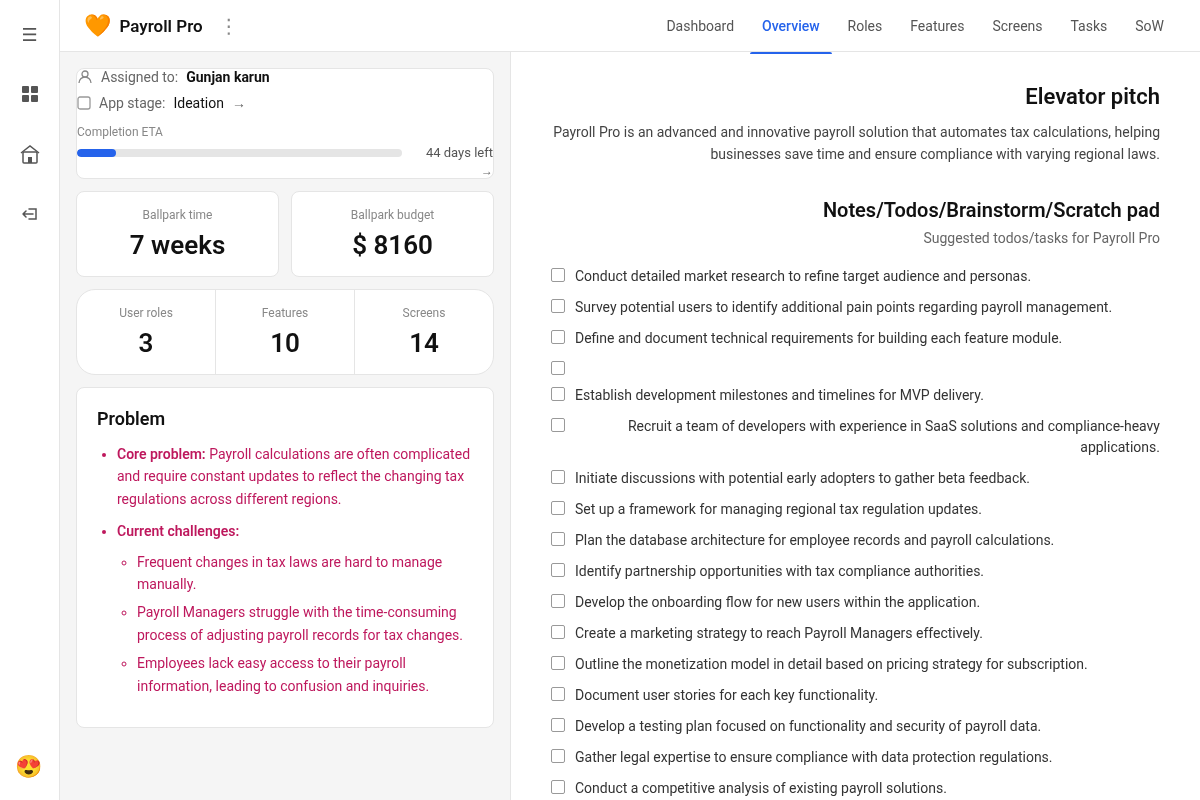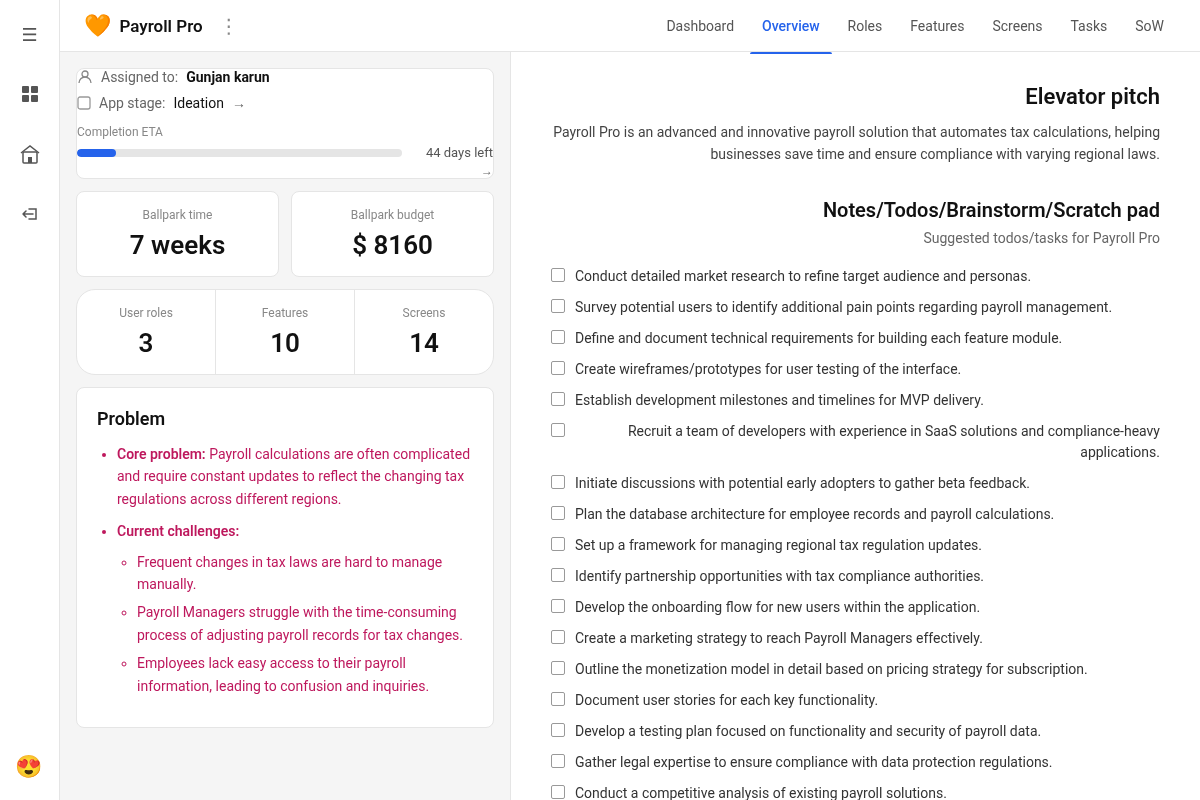--- a/index.html
+++ b/index.html
@@ -452,41 +452,40 @@
           <div class="todo-item">
             <span class="checkbox-unchecked"></span>
             <span>Survey potential users to identify additional pain points regarding payroll management.</span>
           </div>
           <div class="todo-item">
             <span class="checkbox-unchecked"></span>
             <span>Define and document technical requirements for building each feature module.</span>
           </div>
           <div class="todo-item">
             <span class="checkbox-unchecked"></span>
-            <span>Create wireframes/prototypes for user testing of the interface.</span>
           </div>
           <div class="todo-item">
             <span class="checkbox-unchecked"></span>
             <span>Establish development milestones and timelines for MVP delivery.</span>
           </div>
           <div class="todo-item">
             <span class="checkbox-unchecked"></span>
             <span>Recruit a team of developers with experience in SaaS solutions and compliance-heavy applications.</span>
           </div>
           <div class="todo-item">
             <span class="checkbox-unchecked"></span>
             <span>Initiate discussions with potential early adopters to gather beta feedback.</span>
           </div>
           <div class="todo-item">
             <span class="checkbox-unchecked"></span>
+            <span>Set up a framework for managing regional tax regulation updates.</span>
+          </div>
+          <div class="todo-item">
+            <span class="checkbox-unchecked"></span>
             <span>Plan the database architecture for employee records and payroll calculations.</span>
-          </div>
-          <div class="todo-item">
-            <span class="checkbox-unchecked"></span>
-            <span>Set up a framework for managing regional tax regulation updates.</span>
           </div>
           <div class="todo-item">
             <span class="checkbox-unchecked"></span>
             <span>Identify partnership opportunities with tax compliance authorities.</span>
           </div>
           <div class="todo-item">
             <span class="checkbox-unchecked"></span>
             <span>Develop the onboarding flow for new users within the application.</span>
           </div>
           <div class="todo-item">

